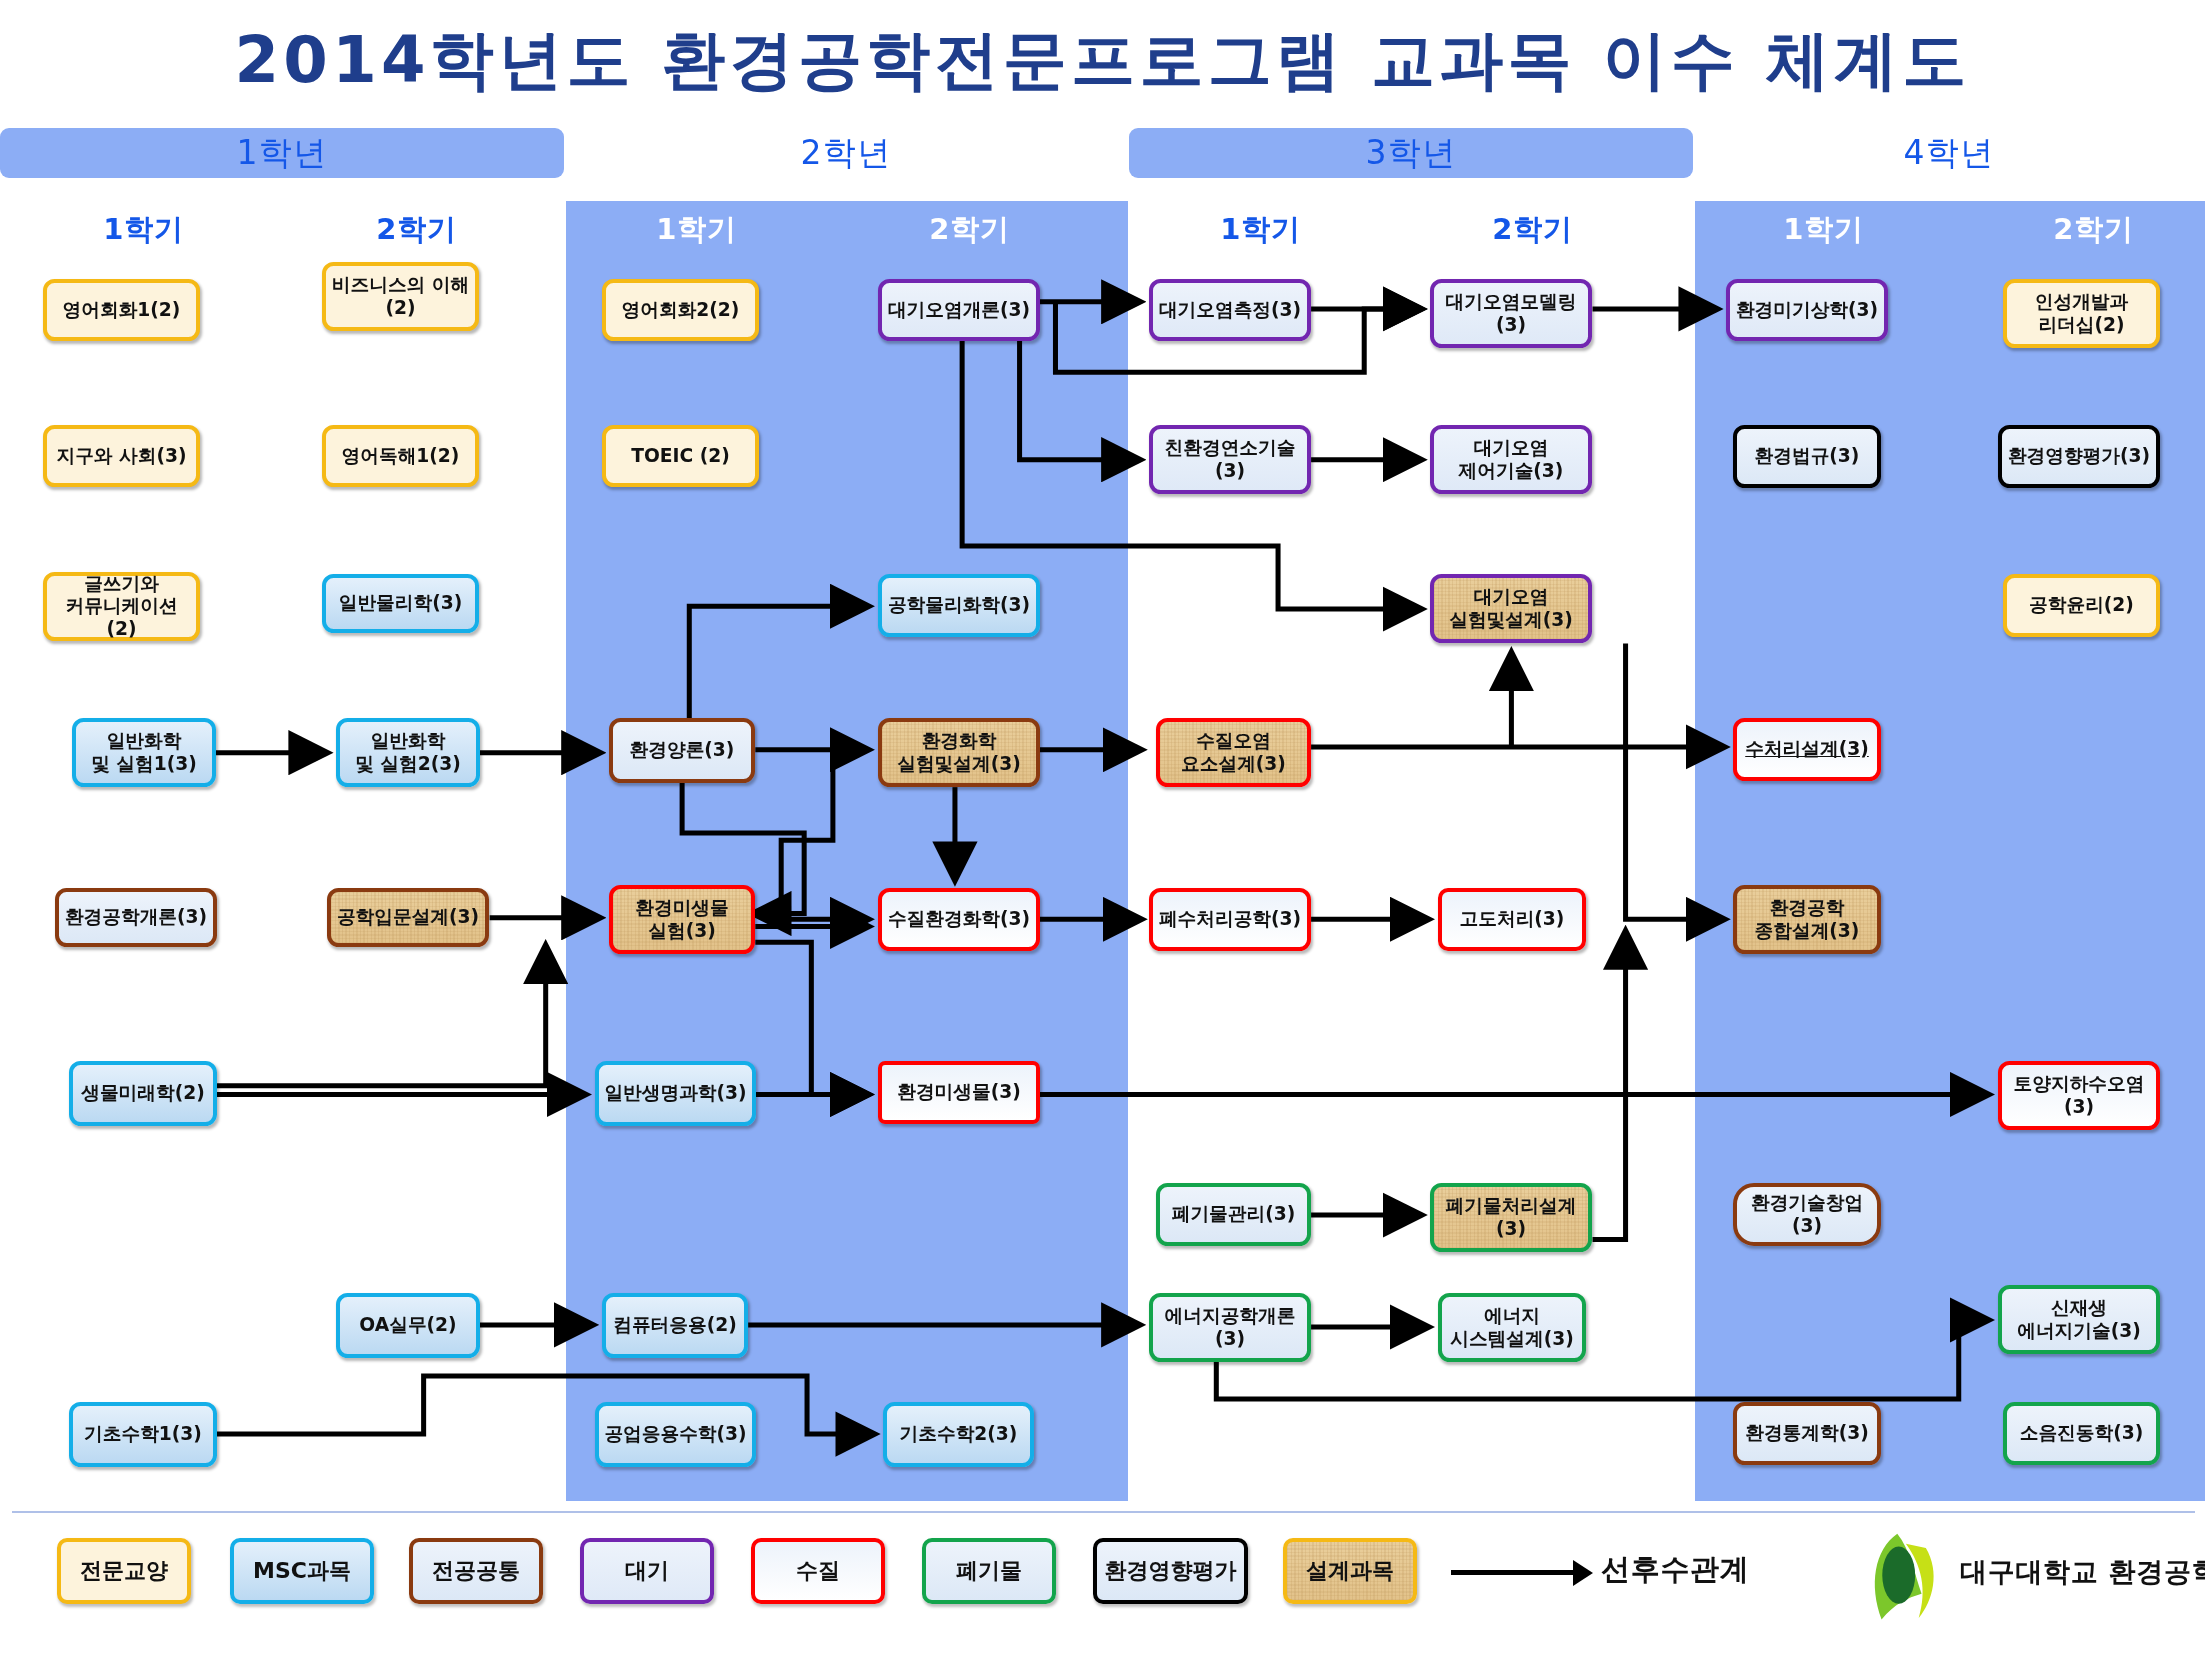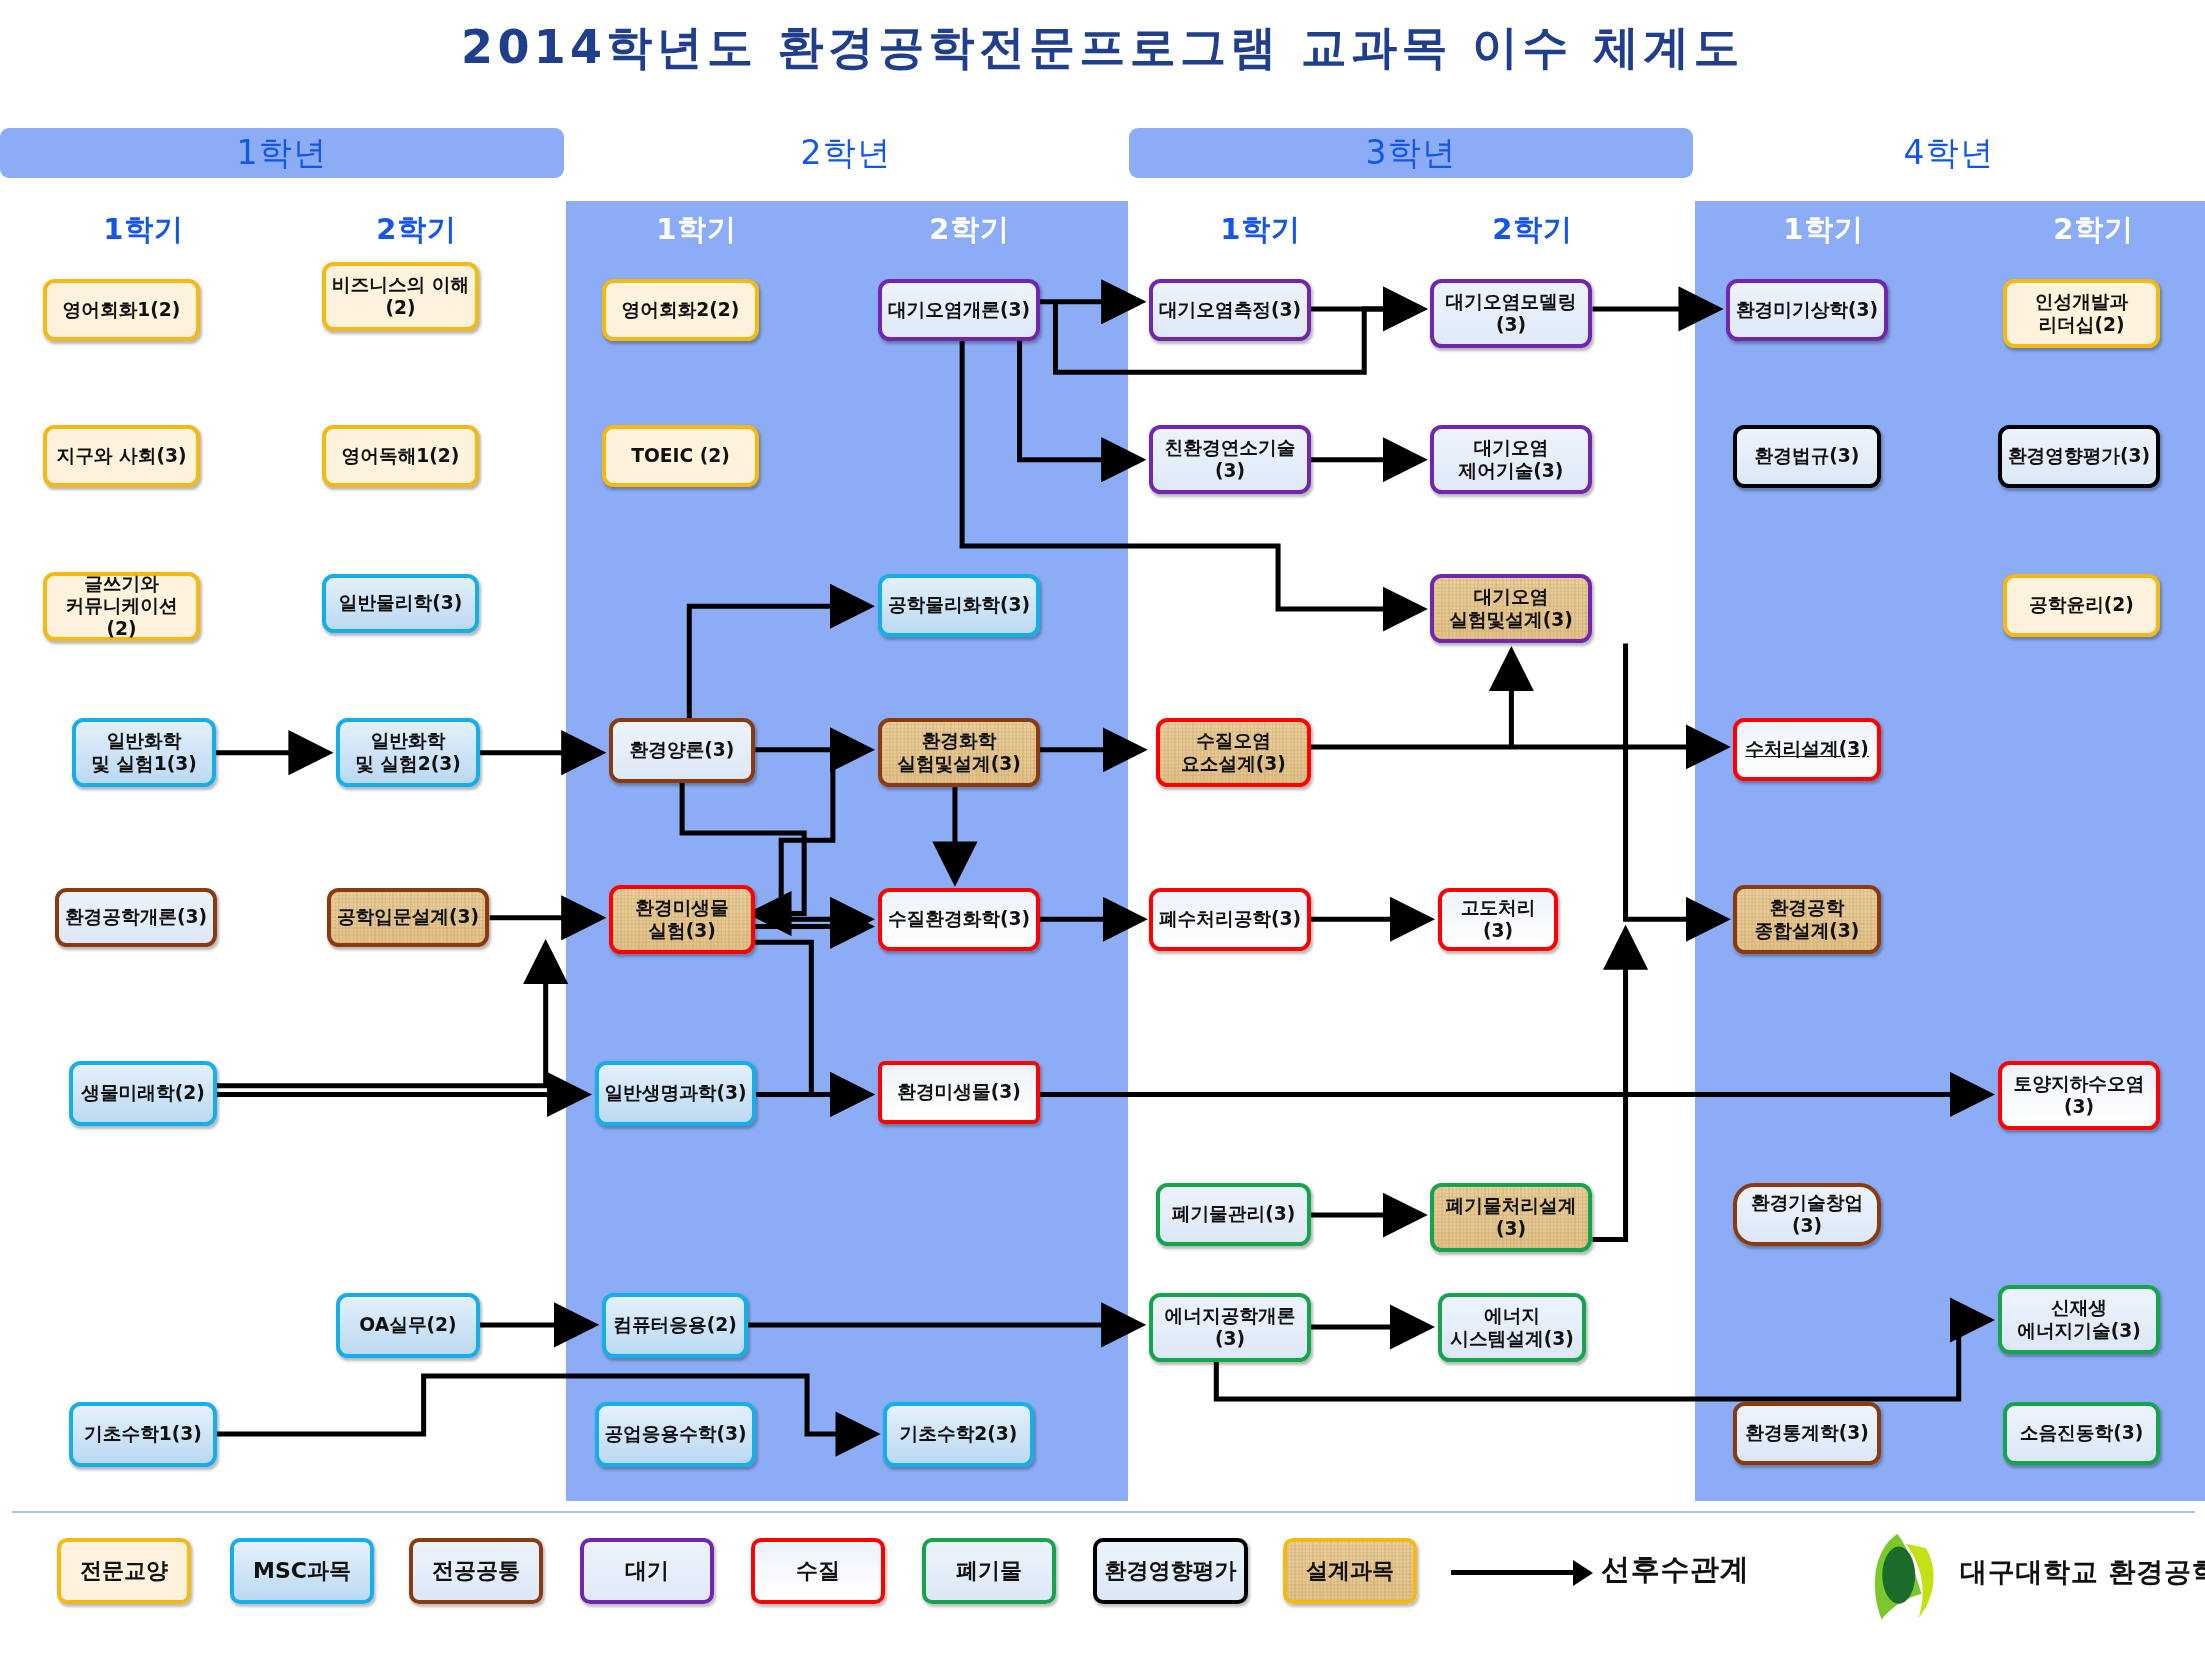--- a/index.html
+++ b/index.html
@@ -3,21 +3,21 @@
 <meta charset="utf-8">
 <title>2014학년도 환경공학전문프로그램 교과목 이수 체계도</title>
 <style>
   html,body{margin:0;padding:0;background:#ffffff;}
   body{font-family:"DejaVu Sans","Liberation Sans",sans-serif;}
   #page{position:relative;width:2205px;height:1654px;background:#ffffff;overflow:hidden;}
 
   
   #title{
     position:absolute;left:0;top:17px;width:2205px;text-align:center;
-    font-size:46px;font-weight:bold;letter-spacing:4.3px;color:#1F3E8C;
+    font-size:64px;font-weight:bold;letter-spacing:4.3px;color:#1F3E8C;
     white-space:nowrap;
   }
 
   
   .year-bar{
     position:absolute;top:128px;height:50px;border-radius:9px;
     display:flex;align-items:center;justify-content:center;
     font-size:33px;font-weight:normal;color:#1457E8;letter-spacing:1.4px;
   }
   .year-bar.filled{background:#8CADF5;}
@@ -204,21 +204,21 @@
       <div class="course cat-water" style="left: 1149px; top: 888px; width: 162px; height: 63px;"><span>폐수처리공학(3)</span></div>
       <div class="course cat-waste" style="left: 1156px; top: 1183px; width: 155px; height: 63px;"><span>폐기물관리(3)</span></div>
       <div class="course cat-waste" style="left: 1149px; top: 1293px; width: 162px; height: 69px;"><span>에너지공학개론
 (3)</span></div>
       <div class="course cat-air" style="left: 1430px; top: 279px; width: 162px; height: 69px;"><span>대기오염모델링
 (3)</span></div>
       <div class="course cat-air" style="left: 1430px; top: 425px; width: 162px; height: 69px;"><span>대기오염
 제어기술(3)</span></div>
       <div class="course cat-air design" style="left: 1430px; top: 574px; width: 162px; height: 69px;"><span>대기오염
 실험및설계(3)</span></div>
-      <div class="course cat-water" style="left: 1438px; top: 888px; width: 120px; height: 63px;"><span>고도처리(3)</span></div>
+      <div class="course cat-water" style="left: 1438px; top: 888px; width: 148px; height: 63px; border-radius: 10px;"><span>고도처리(3)</span></div>
       <div class="course cat-waste design" style="left: 1430px; top: 1183px; width: 162px; height: 69px;"><span>폐기물처리설계
 (3)</span></div>
       <div class="course cat-waste" style="left: 1438px; top: 1293px; width: 148px; height: 69px;"><span>에너지
 시스템설계(3)</span></div>
       <div class="course cat-air" style="left: 1726px; top: 279px; width: 162px; height: 62px;"><span>환경미기상학(3)</span></div>
       <div class="course cat-eia" style="left: 1733px; top: 425px; width: 148px; height: 63px;"><span>환경법규(3)</span></div>
       <div class="course cat-water" style="left: 1733px; top: 718px; width: 148px; height: 63px; text-decoration: underline;"><span>수처리설계(3)</span></div>
       <div class="course cat-common design" style="left: 1733px; top: 885px; width: 148px; height: 69px;"><span>환경공학
 종합설계(3)</span></div>
       <div class="course cat-common" style="left: 1733px; top: 1183px; width: 148px; height: 63px; border-radius: 21px;"><span>환경기술창업(3)</span></div>

